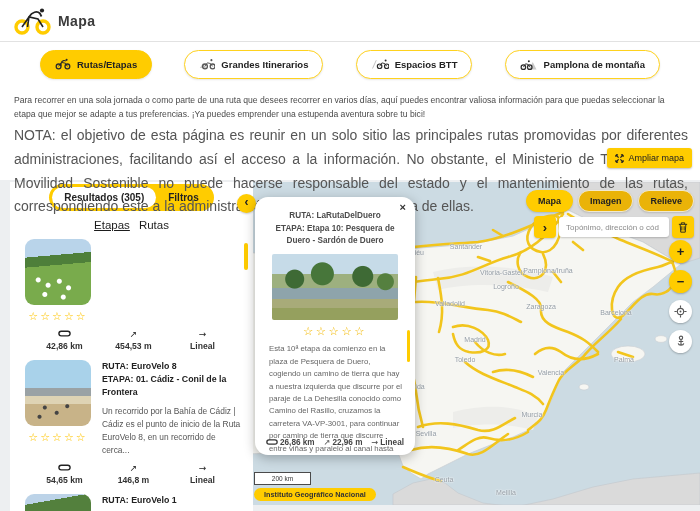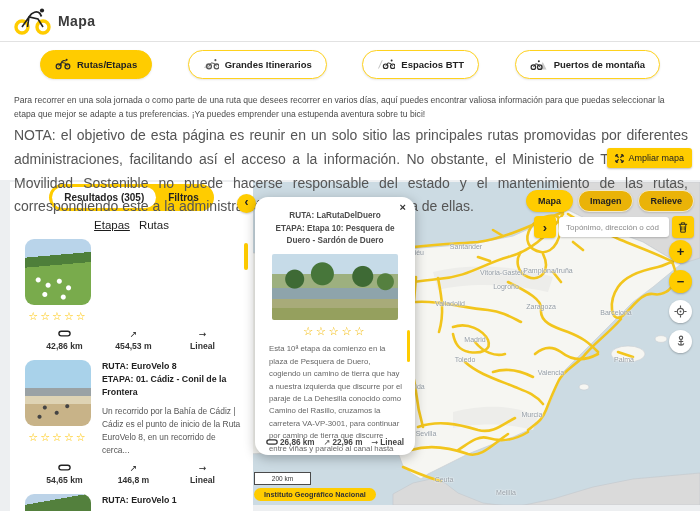--- a/index.html
+++ b/index.html
@@ -170,21 +170,21 @@
     <span>Espacios BTT</span>
   </div>
   <div class="pill">
     <svg width="18" height="13" viewBox="0 0 24 15">
         <path d="M12 14 L17 4 L22 14 Z" fill="#c9c9c9"></path>
         <circle cx="4.5" cy="11" r="3" fill="none" stroke="#2b2b2b" stroke-width="1.6"></circle>
         <circle cx="13" cy="11" r="3" fill="none" stroke="#2b2b2b" stroke-width="1.6"></circle>
         <path d="M4.5 11 L7.5 6.5 L11 7.5 L13 11" stroke="#2b2b2b" stroke-width="1.2" fill="none"></path>
         <circle cx="11.8" cy="3.2" r="1.3" fill="#2b2b2b"></circle>
       </svg>
-    <span>Puertos de montaña</span>
+    <span>Pamplona de montaña</span>
   </div>
 </div>
 
 <div id="intro">Para recorrer en una sola jornada o como parte de una ruta que desees recorrer en varios días, aquí puedes encontrar valiosa información para que puedas seleccionar la etapa que mejor se adapte a tus preferencias. ¡Ya puedes emprender una estupenda aventura sobre tu bici!</div>
 <div id="nota">NOTA: el objetivo de esta página es reunir en un solo sitio las principales rutas promovidas por diferentes administraciones, facilitando así el acceso a la información. No obstante, el Ministerio de Transportes y Movilidad Sostenible no puede hacerse responsable del estado y el mantenimiento de las rutas, correspondiendo este a la administración promotora de cada una de ellas.</div>
 
 <div id="expand-btn">
   <svg width="9" height="9" viewBox="0 0 10 10">
     <path d="M1 1 L4 4 M9 9 L6 6 M9 1 L6 4 M1 9 L4 6" stroke="#222" stroke-width="1.4"></path>
     <path d="M1 1 L3.4 1 M1 1 L1 3.4 M9 1 L6.6 1 M9 1 L9 3.4 M1 9 L3.4 9 M1 9 L1 6.6 M9 9 L6.6 9 M9 9 L9 6.6" stroke="#222" stroke-width="1.2"></path>

